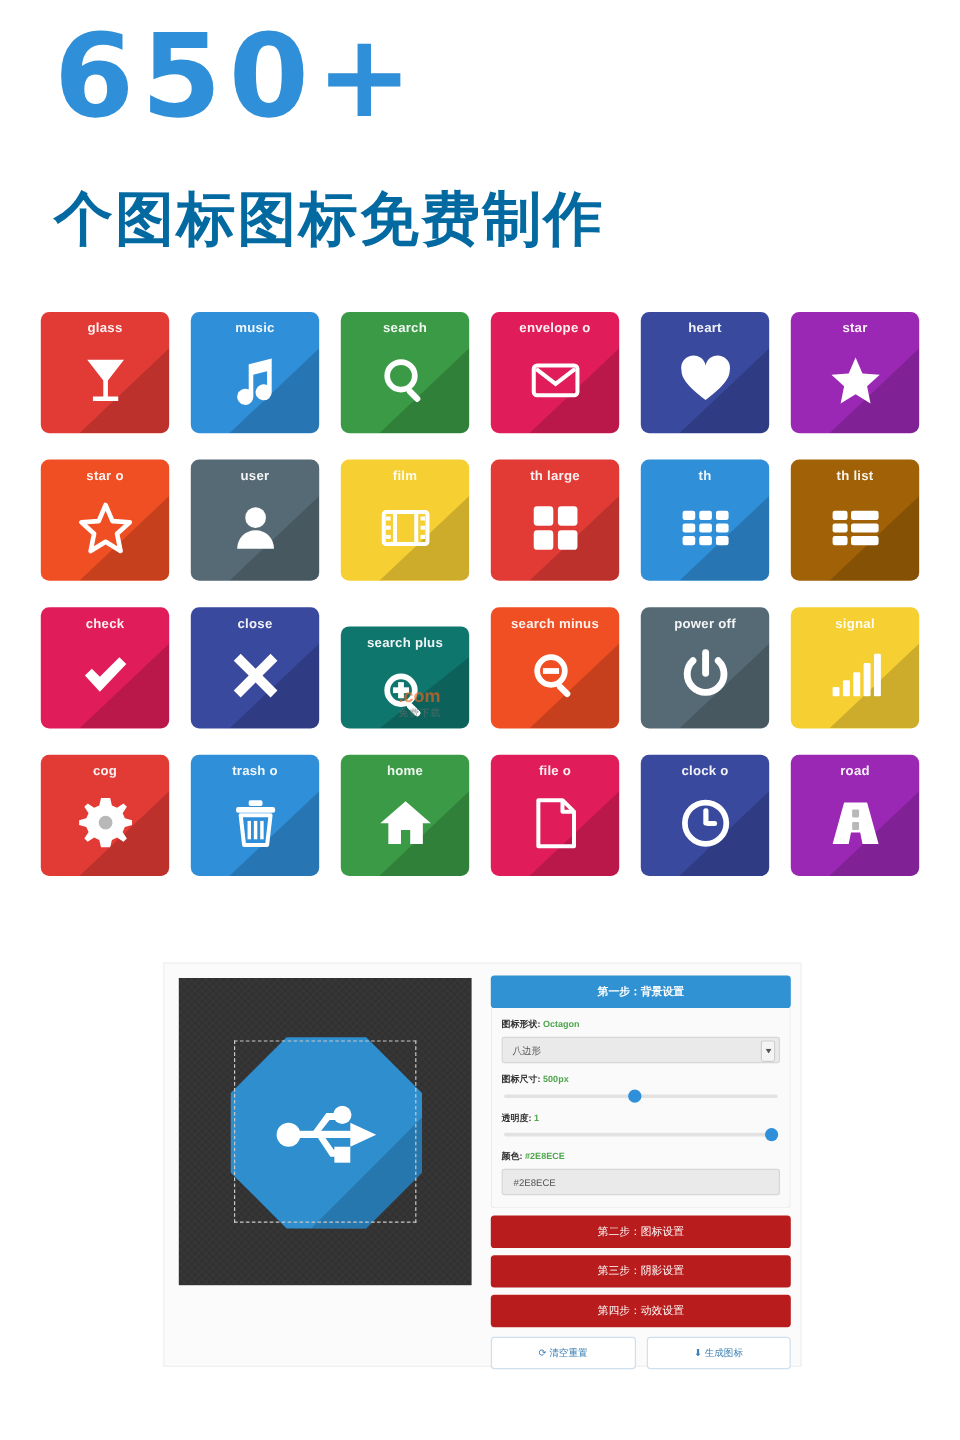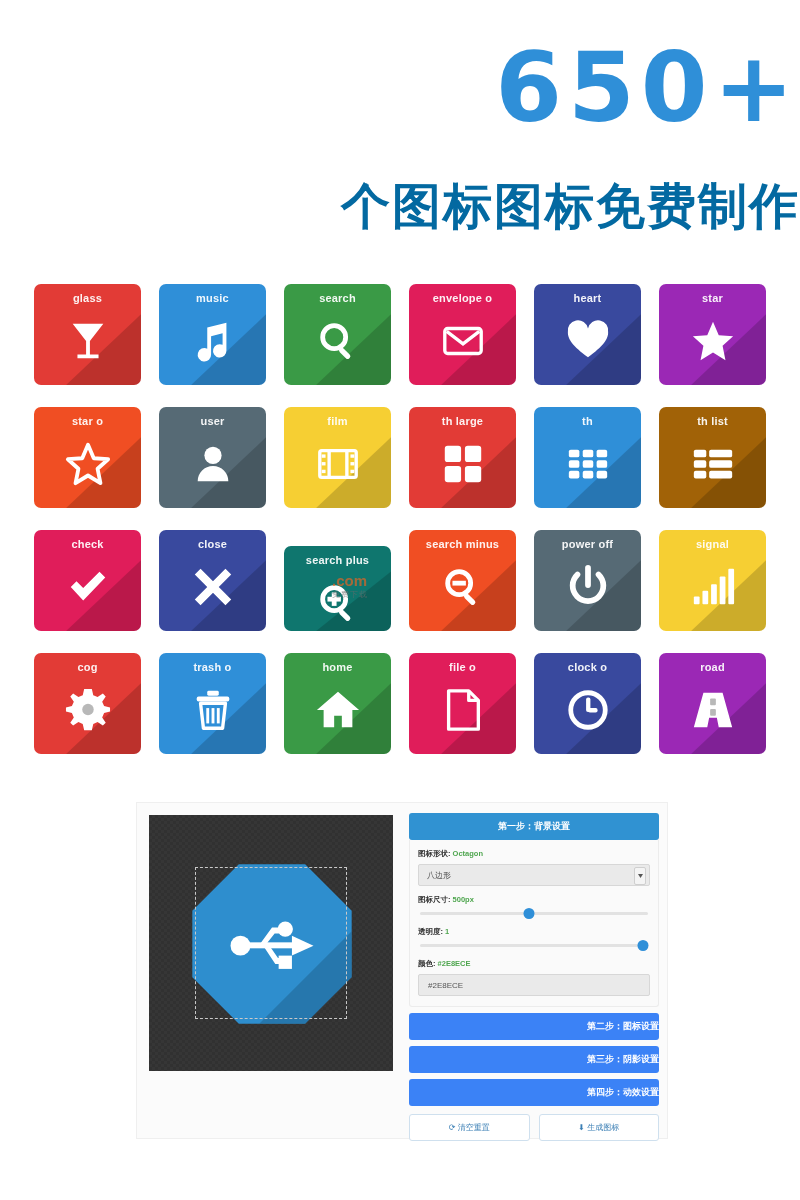--- a/index.html
+++ b/index.html
@@ -5,22 +5,23 @@
   html,body{margin:0;padding:0;}
   body{
     width:800px;height:1200px;
     background:#ffffff;
     font-family:"Liberation Sans","DejaVu Sans",sans-serif;
     overflow:hidden;
     position:relative;
   }
   
   #hero{
-    padding-top:40px;
-    text-align:right;
+    padding-top:16px;
+    text-align:left;
+    margin-left:45px;
   }
   #hero-number{
     font-size:96px;
     line-height:1.0;
     font-weight:bold;
     color:#2f8fd8;
     letter-spacing:6px;
     font-family:"DejaVu Sans","Liberation Sans",sans-serif;
   }
   #hero-sub{
@@ -192,25 +193,25 @@
     border:1px solid #d7d7d7;
     border-radius:2px;
     font-size:8px;
     color:#555;
     line-height:22px;
     padding-left:9px;
     box-sizing:border-box;
   }
   .step-btn{
     margin-top:6px;
-    background:#3b82f6;
+    background:#b91c1c;
     color:#fff;
     font-size:9px;
-    font-weight:bold;
-    text-align:right;
+    font-weight:normal;
+    text-align:center;
     padding:7px 0;
     border-radius:3px;
   }
   .action-row{
     display:flex;
     gap:9px;
     margin-top:8px;
   }
   .action-btn{
     flex:1;

